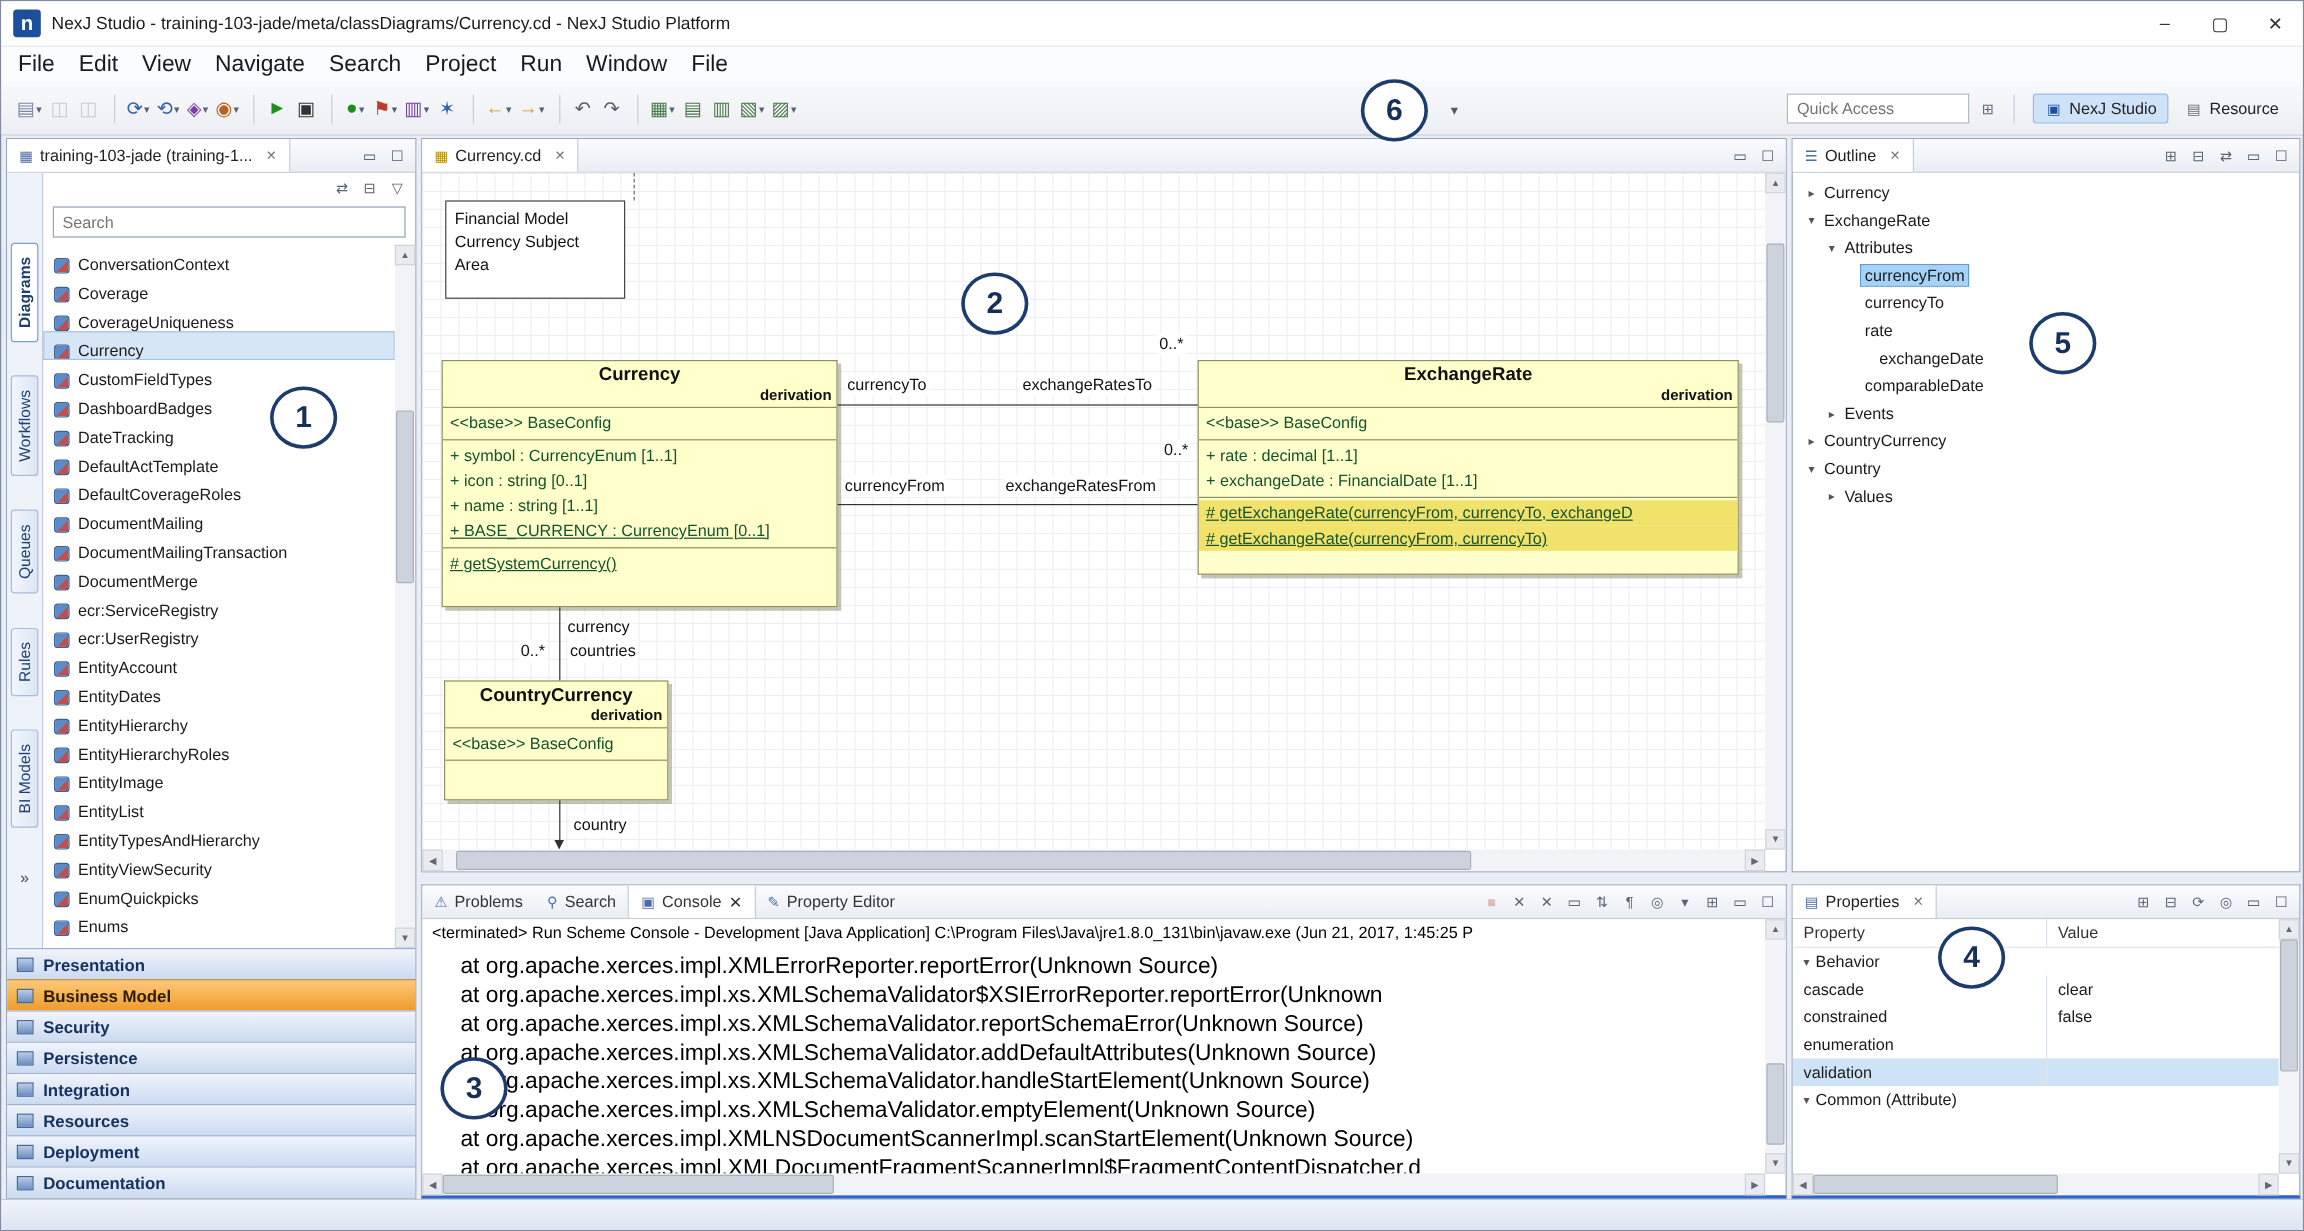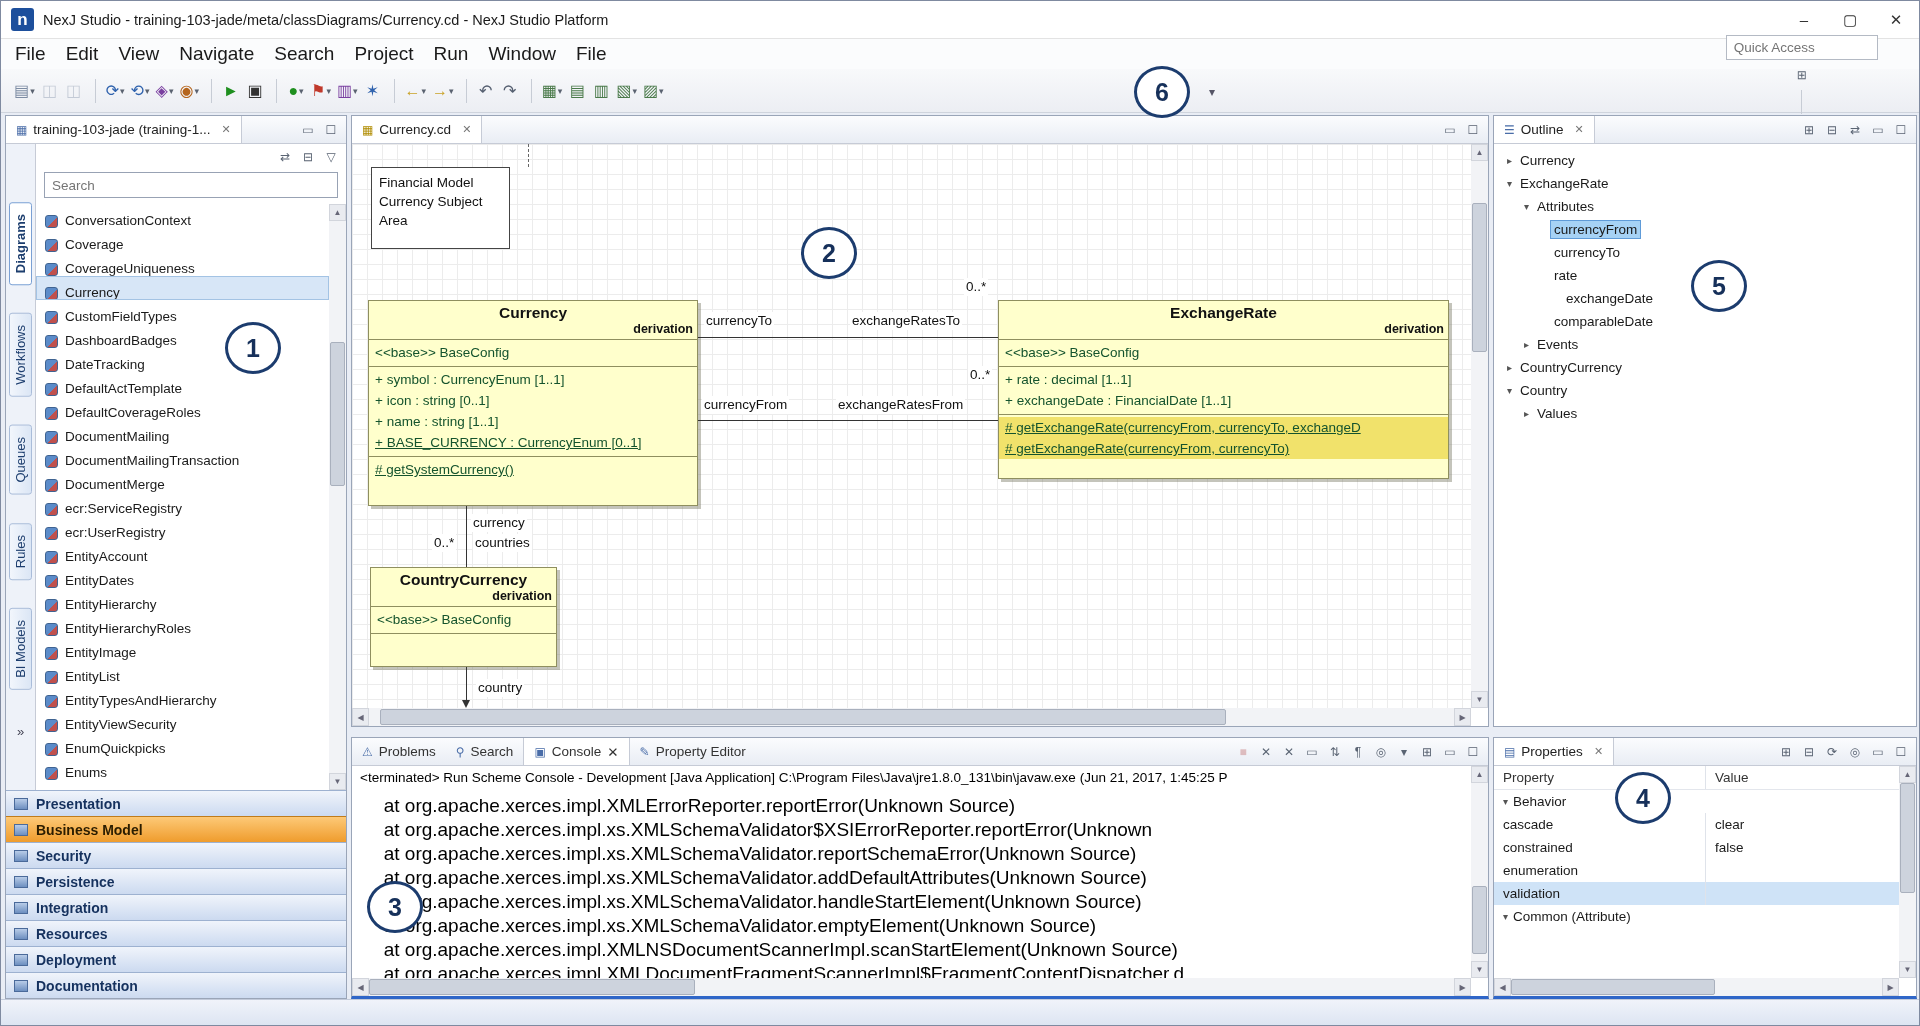--- a/index.html
+++ b/index.html
@@ -19,21 +19,21 @@
 
   
   #toolbar{position:absolute;left:0;top:68px;width:100%;height:44px;background:linear-gradient(#f8f9fb,#eceef3);border-bottom:1px solid #cfd4dd;display:flex;align-items:center;padding:0 10px;}
   #tb-buttons{display:flex;align-items:center;}
   .tb-group{display:flex;align-items:center;margin-right:2px;}
   .tb-sep{width:1px;height:24px;background:#c7ccd5;margin:0 7px;display:inline-block;}
   .tb-btn{height:26px;min-width:24px;display:inline-flex;align-items:center;justify-content:center;border-radius:3px;padding:0 3px;font-size:16px;}
   .tb-btn .dd{font-size:9px;color:#5a6270;margin-left:1px;}
   .tb-btn.disabled{opacity:.38;}
   #tb-overflow{position:absolute;left:1208px;top:16px;color:#556;font-size:12px;}
-  .tb-right{margin-left:auto;display:flex;align-items:center;gap:8px;flex-direction:column;}
+  .tb-right{margin-left:auto;display:flex;align-items:center;gap:8px;}
   #quick-access{width:152px;height:25px;border:1px solid #b4bac4;font-size:13.5px;padding:0 7px;color:#333;background:#fff;}
   #perspectives{display:flex;align-items:center;gap:4px;}
   .persp{display:flex;align-items:center;gap:6px;padding:4px 9px;font-size:13.5px;border-radius:3px;border:1px solid transparent;color:#222;white-space:nowrap;}
   .persp.active{background:#cfe3f8;border-color:#95bde8;}
   .hicon{font-size:12px;color:#5a6473;display:inline-flex;align-items:center;justify-content:center;min-width:14px;}
   .hicon.disabled{opacity:.4;}
 
   
   .panel{position:absolute;background:#fff;border:1px solid #9aa5b8;}
   .phdr{position:absolute;left:0;top:0;right:0;height:28px;background:linear-gradient(#fbfcfe,#e9edf4);border-bottom:1px solid #c6cbd6;display:flex;align-items:stretch;}
@@ -458,21 +458,21 @@
         <span class="ticon gold">▦</span>
         <span>Currency.cd</span>
         <span class="close">✕</span>
       </div>
       <div class="phdr-icons" id="editor-chrome">
           <span class="hicon">▭</span>
           <span class="hicon">☐</span>
         </div>
     </div>
     <div id="canvas">
-        <div class="uml-note" style="left:19px;top:23px;width:139px;min-height:82px">Financial Model Currency Subject Area</div>
+        <div class="uml-note" style="left:19px;top:23px;width:150px;min-height:82px">Financial Model Currency Subject Area</div>
         <div class="edge h" style="left:346px;top:193px;width:300px"></div>
         <div class="edge h" style="left:346px;top:276px;width:300px"></div>
         <div class="edge v" style="left:114px;top:362px;height:61px"></div>
         <div class="edge v" style="left:114px;top:523px;height:34px"></div>
         <div class="edge-arrow" style="left:110px;top:556px"></div>
         <div class="edge v dashed" style="left:176px;top:0px;height:23px"></div>
         <span class="edge-label" style="left:352px;top:168px">currencyTo</span>
         <span class="edge-label" style="left:498px;top:168px">exchangeRatesTo</span>
         <span class="edge-label" style="left:612px;top:134px">0..*</span>
         <span class="edge-label" style="left:350px;top:252px">currencyFrom</span>

